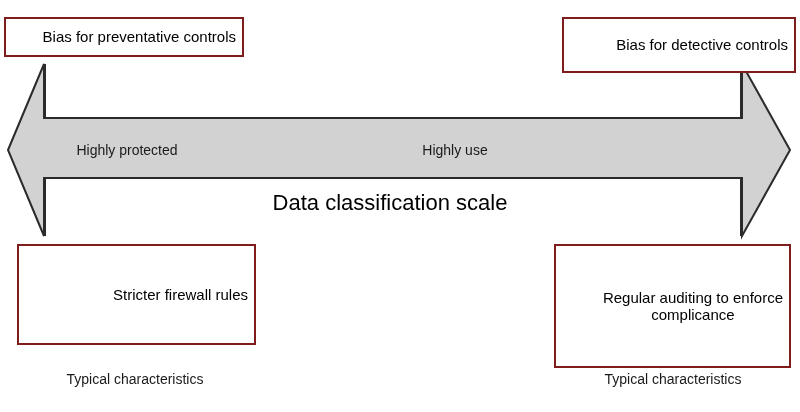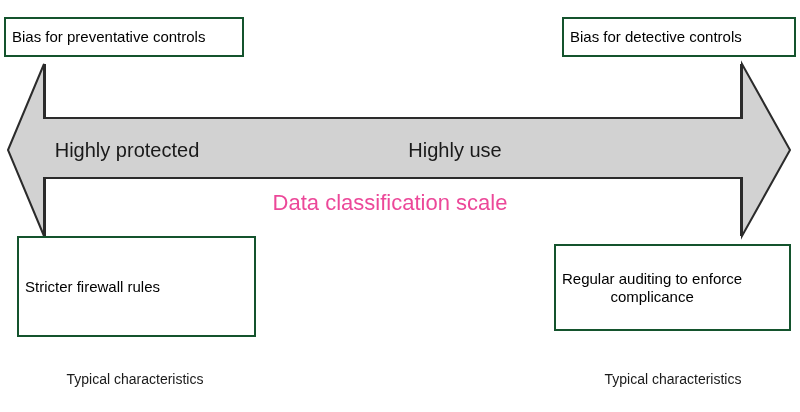--- a/index.html
+++ b/index.html
@@ -16,86 +16,86 @@
     position: relative;
     width: 800px;
     height: 412px;
     background: #ffffff;
     overflow: hidden;
   }
   .box {
     position: absolute;
     box-sizing: border-box;
     background: #ffffff;
-    border: 2px solid #14532d;
+    border: 2px solid #7f1d1d;
     display: flex;
     align-items: center;
-    justify-content: flex-start;
+    justify-content: flex-end;
     text-align: center;
     line-height: 1.15;
     z-index: 4;
   }
   .box-text {
     display: block;
     padding: 0 6px;
     white-space: pre-line;
   }
 
   
   #box-bias-preventative {
     left: 4px;  top: 17px;
     width: 240px; height: 40px;
     font-size: 15px;
   }
   #box-bias-detective {
     left: 562px; top: 17px;
-    width: 234px; height: 40px;
+    width: 234px; height: 56px;
     font-size: 15px;
   }
 
   
   #box-stricter-firewall {
-    left: 17px;  top: 236px;
+    left: 17px;  top: 244px;
     width: 239px; height: 101px;
     font-size: 15px;
   }
   #box-regular-auditing {
     left: 554px; top: 244px;
-    width: 237px; height: 87px;
+    width: 237px; height: 124px;
     font-size: 15px;
   }
 
   
   #arrow-layer {
     position: absolute;
     left: 0; top: 0;
     width: 800px; height: 412px;
     z-index: 1;
   }
 
   
   .scale-label {
     position: absolute;
     z-index: 3;
-    font-size: 20px;
+    font-size: 14px;
     white-space: nowrap;
     transform: translate(-50%, -50%);
     color: #1a1a1a;
   }
 
   
   #scale-caption {
     position: absolute;
     z-index: 3;
     left: 390px;
     top: 203px;
     transform: translate(-50%, -50%);
     font-size: 22px;
     white-space: nowrap;
-    color: #ec4899;
+    color: #000000;
   }
 
   
   .footer-caption {
     position: absolute;
     z-index: 3;
     font-size: 14px;
     white-space: nowrap;
     transform: translateX(-50%);
     color: #1a1a1a;

